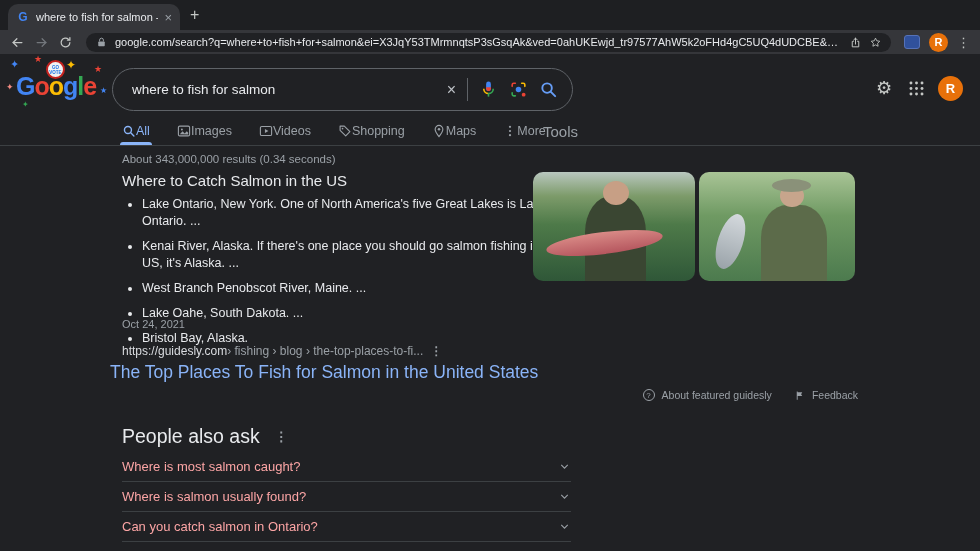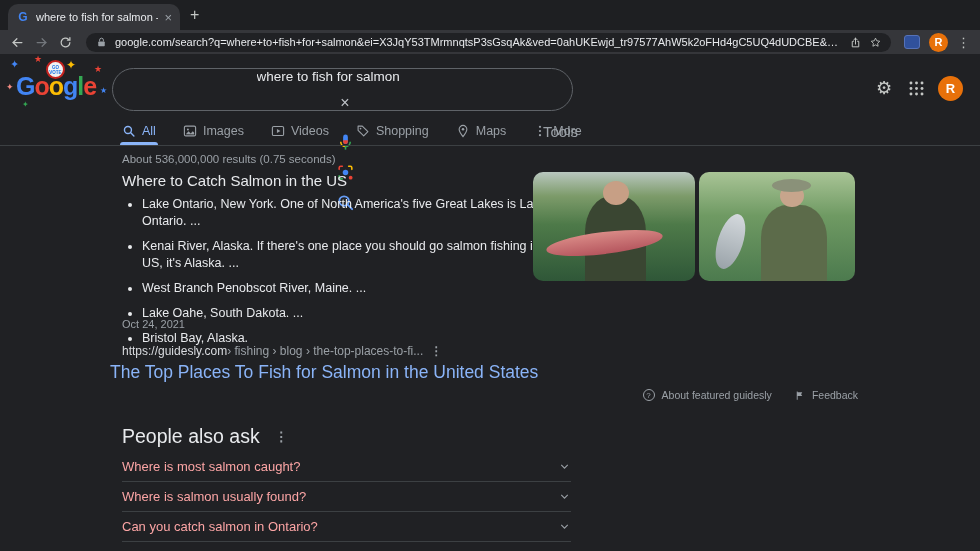--- a/index.html
+++ b/index.html
@@ -43,37 +43,37 @@
   .ds4{left:86px; top:8px; color:#ea4335;}
   .ds5{left:-2px; top:26px; color:#f28b82;}
   .ds6{left:92px; top:30px; color:#4285f4; font-size:8px;}
   .ds7{left:14px; top:44px; color:#34a853; font-size:8px;}
   .vote-badge { position:absolute; left:38px; top:4px; width:19px; height:19px; border-radius:50%;
                 background:#f1f3f4; border:2px solid #c5221f; color:#1a73e8; font-size:4.5px;
                 font-weight:bold; display:flex; align-items:center; justify-content:center; text-align:center; }
 
   .searchbox { position:absolute; left:112px; top:68px; width:461px; height:43px;
                border:1px solid #5f6368; border-radius:22px; background:#202124;
-               display:flex; align-items:center; padding:0 14px 0 19px; gap:11px;flex-direction:column; }
+               display:flex; align-items:center; padding:0 14px 0 19px; gap:11px; }
   .query-input { flex:1; min-width:0; background:transparent; border:none; outline:none;
                  color:#e8eaed; font-size:13.5px; font-family:inherit; }
   .clear-x { color:#bdc1c6; font-size:16px; line-height:16px; }
   .sb-div { width:1px; height:23px; background:#5f6368; }
   .sb-icon svg { width:19px; height:19px; display:block; }
 
   .gear-btn { position:absolute; left:876px; top:78px; font-size:18px; line-height:20px; color:#c4c7c5; }
   .apps-btn { position:absolute; left:908px; top:80px; }
   .apps-btn svg { width:17px; height:17px; display:block; }
   .page-avatar { position:absolute; left:938px; top:76px; width:25px; height:25px; border-radius:50%;
                  background:#e8710a; color:#fff; font-size:13px; font-weight:bold;
                  display:flex; align-items:center; justify-content:center; }
 
   
   .serp-tabs { position:absolute; left:122px; top:117px; height:28px; display:flex; gap:27px; }
-  .stab { display:flex; align-items:center; gap:6px; font-size:12.5px; color:#9aa0a6; position:relative; }
+  .stab { display:flex; align-items:center; gap:0; font-size:12.5px; color:#9aa0a6; position:relative; }
   .stab svg { width:14px; height:14px; display:block; }
   .stab.active { color:#8ab4f8; }
   .stab.active::after { content:""; position:absolute; left:-2px; right:-2px; bottom:0;
                         height:3px; background:#8ab4f8; border-radius:3px 3px 0 0; }
   .tools-btn { position:absolute; left:543px; top:123px; font-size:15px; color:#9aa0a6; }
   .header-divider { position:absolute; top:145px; left:0; right:0; height:1px; background:#3c4043; }
 
   
   .stats { position:absolute; left:122px; top:153px; font-size:11.5px; color:#9aa0a6; }
   .fs-heading { position:absolute; left:122px; top:172px; font-size:15px; color:#e8eaed; }
@@ -278,21 +278,21 @@
           <circle cx="10" cy="4" r="1.6" fill="#9aa0a6"></circle>
           <circle cx="10" cy="10" r="1.6" fill="#9aa0a6"></circle>
           <circle cx="10" cy="16" r="1.6" fill="#9aa0a6"></circle>
         </svg>
       <span>More</span>
     </span>
   </div>
   <span class="tools-btn">Tools</span>
   <div class="header-divider"></div>
 
-  <div class="stats">About 536,000,000 results (0.75 seconds)</div>
+  <div class="stats">About 343,000,000 results (0.34 seconds)</div>
 
   <div class="fs-heading">Where to Catch Salmon in the US</div>
 
   <ul class="fs-list">
     <li>Lake Ontario, New York. One of North America's five Great Lakes is Lake Ontario. ...</li>
     <li>Kenai River, Alaska. If there's one place you should go salmon fishing in the US, it's Alaska. ...</li>
     <li>West Branch Penobscot River, Maine. ...</li>
     <li>Lake Oahe, South Dakota. ...</li>
     <li>Bristol Bay, Alaska.</li>
   </ul>

